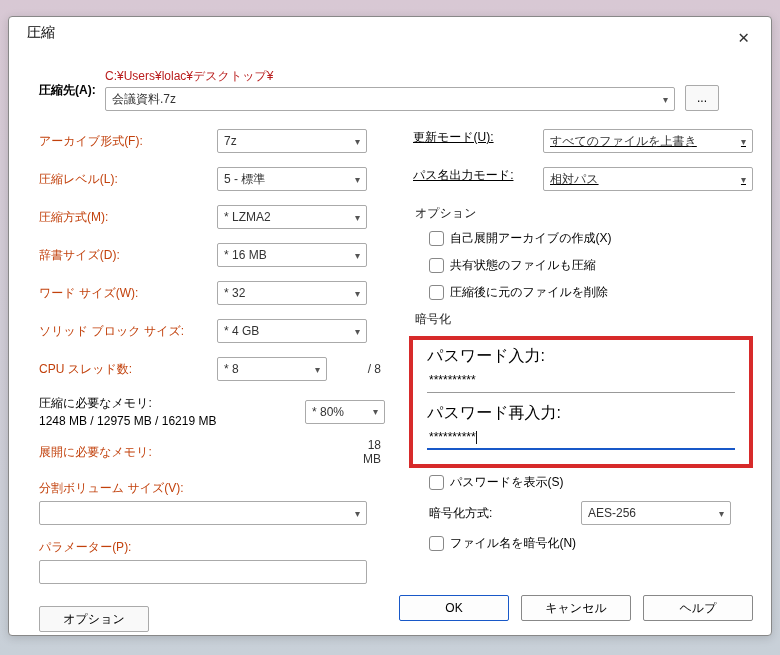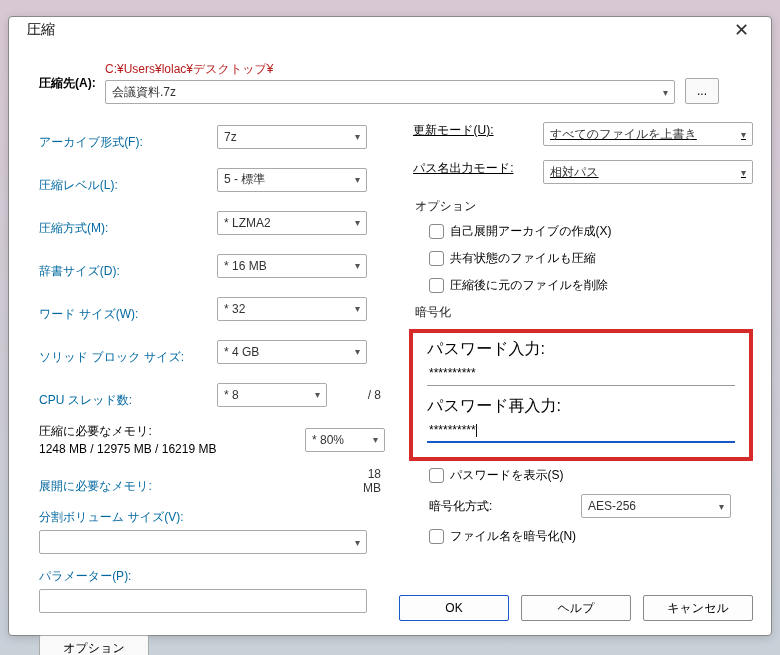--- a/index.html
+++ b/index.html
@@ -16,24 +16,25 @@
   border: 1px solid #888;
   border-radius: 4px;
   margin: 16px 8px;
   width: 764px;
   height: 620px;
   position: relative;
   box-shadow: 0 2px 10px rgba(0,0,0,0.15);
 }
 .titlebar {
   display: flex;
-  align-items: center;
+  align-items: flex-start;
   justify-content: space-between;
-  padding: 0 14px 6px 18px;
+  padding: 7px 14px 6px 18px;
   font-size: 14px;
+  font-family: Liberation Mono, monospace;
 }
 .close-x {
   font-size: 18px;
   color: #333;
   cursor: pointer;
   padding: 2px 8px;
 }
 .body {
   padding: 4px 18px 0 30px;
 }
@@ -72,21 +73,21 @@
 }
 .dest-right { display: flex; align-items: flex-end; }
 .cols { display: flex; gap: 28px; }
 .colL { width: 346px; }
 .colR { flex: 1; }
 .frow {
   display: flex;
   align-items: center;
   margin-bottom: 14px;
 }
-.flabel { width: 178px; font-size: 12px; color: #0369a1; margin-top: 12px; }
+.flabel { width: 178px; font-size: 12px; color: #c2410c; }
 .select.sm { width: 150px; }
 .select.md { width: 110px; }
 .static-r { text-align: right; flex: 1; padding-right: 4px; color: #333; }
 .mem-block { margin: 2px 0 10px 0; }
 .mem-label { font-size: 12px; }
 .mem-nums  { font-size: 12px; margin-top: 2px; }
 .mem-row   { display: flex; align-items: center; }
 .mem-row .spacer { flex:1; }
 .pct-sel   { width: 80px; }
 .split-sel { width: 328px; }
@@ -320,16 +321,16 @@
           <span class="cb"></span>
           <span>ファイル名を暗号化(N)</span>
         </div>
 
       </div>
     </div>
   </div>
 
   <div class="btnbar">
     <div class="btn primary"><span>OK</span></div>
+    <div class="btn"><span>キャンセル</span></div>
     <div class="btn"><span>ヘルプ</span></div>
-    <div class="btn"><span>キャンセル</span></div>
   </div>
 </div>
 
 </body></html>

